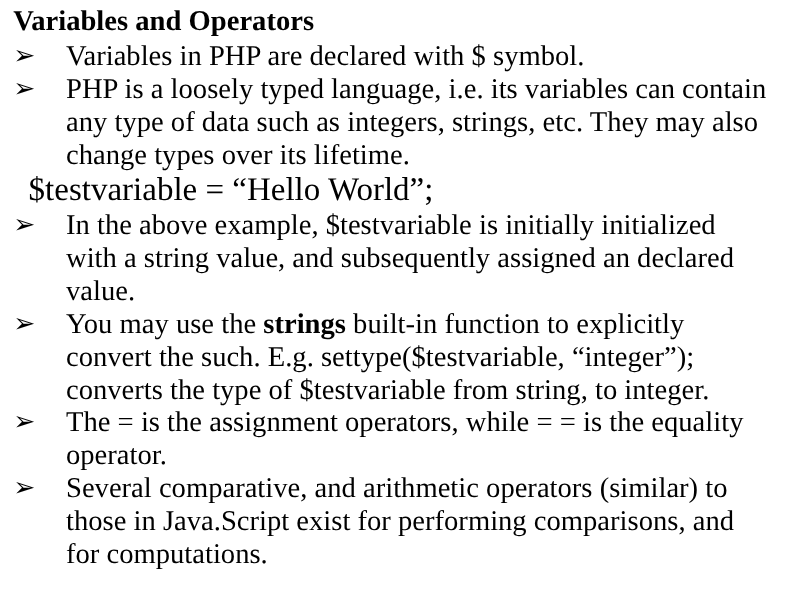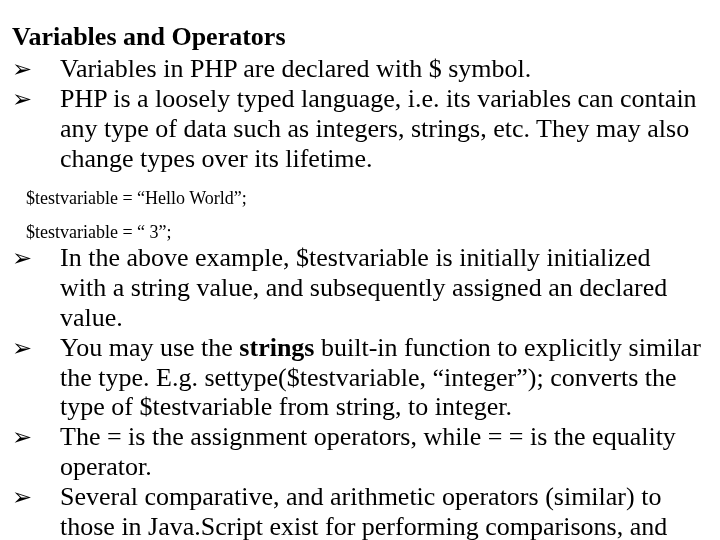--- a/index.html
+++ b/index.html
@@ -6,21 +6,21 @@
     margin: 0;
     padding: 0;
     width: 720px;
     height: 540px;
     background: #ffffff;
     font-family: "Times New Roman", Times, serif;
     color: #000000;
   }
   .slide {
     box-sizing: border-box;
-    padding: 22px 18px 10px 12px;
+    padding: 4px 18px 10px 12px;
     width: 720px;
     height: 540px;
   }
   .title {
     font-size: 26px;
     font-weight: bold;
     line-height: 1.15;
     margin-bottom: 2px;
   }
   .row {
@@ -33,24 +33,23 @@
     width: 48px;
     flex: 0 0 48px;
     font-family: Arial, "Segoe UI Symbol", sans-serif;
     font-size: 24px;
     line-height: 1.25;
   }
   .text-cell {
     flex: 1 1 auto;
   }
   .code-row {
-    font-size: 18px;
+    font-size: 30px;
     line-height: 1.15;
     padding-left: 14px;
-    margin-top: 14px;
   }
   .bold { font-weight: bold; }
 </style>
 </head>
 <body>
 
 <div class="slide">
 
   <div class="title">Variables and Operators</div>
 
@@ -58,33 +57,32 @@
     <div class="arrow-cell">➢</div>
     <div class="text-cell">Variables in PHP are declared with $ symbol.</div>
   </div>
 
   <div class="row">
     <div class="arrow-cell">➢</div>
     <div class="text-cell">PHP is a loosely typed language, i.e. its variables can contain any type of data such as integers, strings, etc. They may also change types over its lifetime.</div>
   </div>
 
   <div class="code-row">$testvariable = “Hello World”;</div>
-  <div class="code-row">$testvariable = “ 3”;</div>
 
   <div class="row">
     <div class="arrow-cell">➢</div>
     <div class="text-cell">
       <span>In the above example, $testvariable is initially initialized with a string value, and subsequently assigned an declared value.</span>
     </div>
   </div>
 
   <div class="row">
     <div class="arrow-cell">➢</div>
     <div class="text-cell">
-      <span>You may use the </span><span class="bold">strings</span><span> built-in function to explicitly similar the type. E.g. settype($testvariable, “integer”); converts the type of $testvariable from string, to integer.</span>
+      <span>You may use the </span><span class="bold">strings</span><span> built-in function to explicitly convert the such. E.g. settype($testvariable, “integer”); converts the type of $testvariable from string, to integer.</span>
     </div>
   </div>
 
   <div class="row">
     <div class="arrow-cell">➢</div>
     <div class="text-cell">The = is the assignment operators, while = = is the equality operator.</div>
   </div>
 
   <div class="row">
     <div class="arrow-cell">➢</div>

